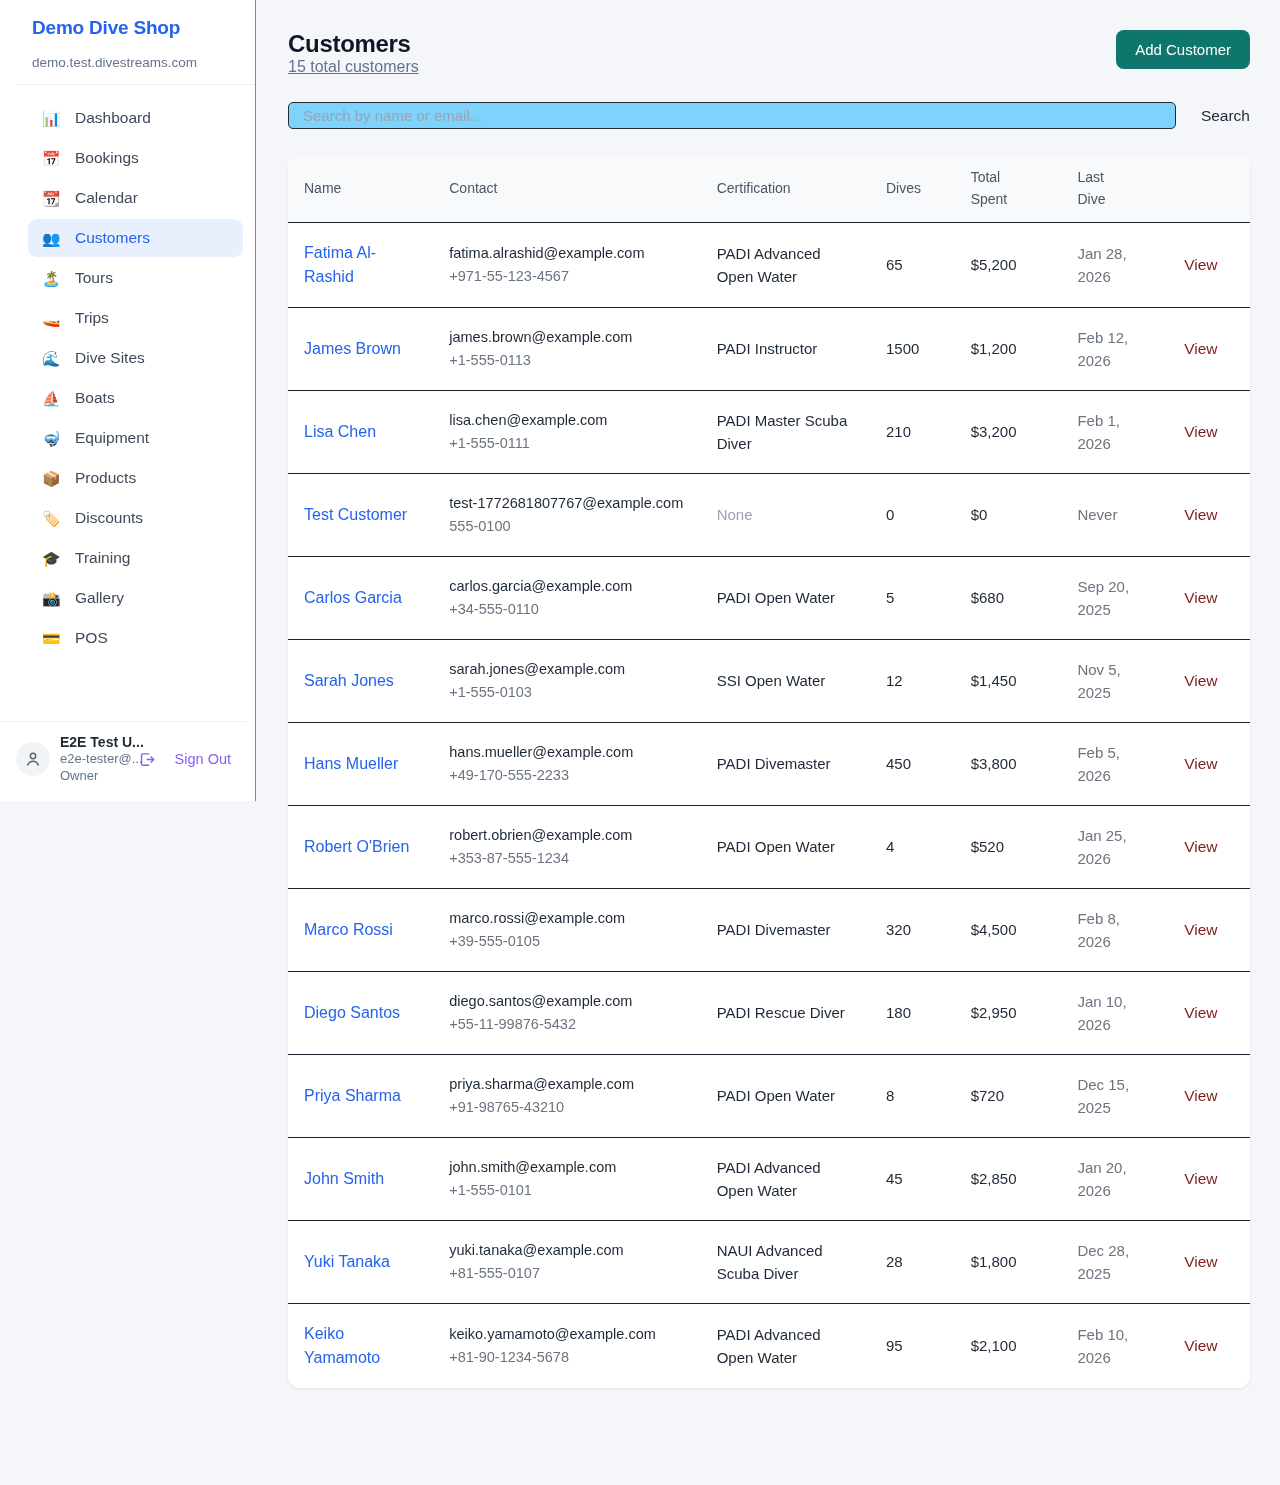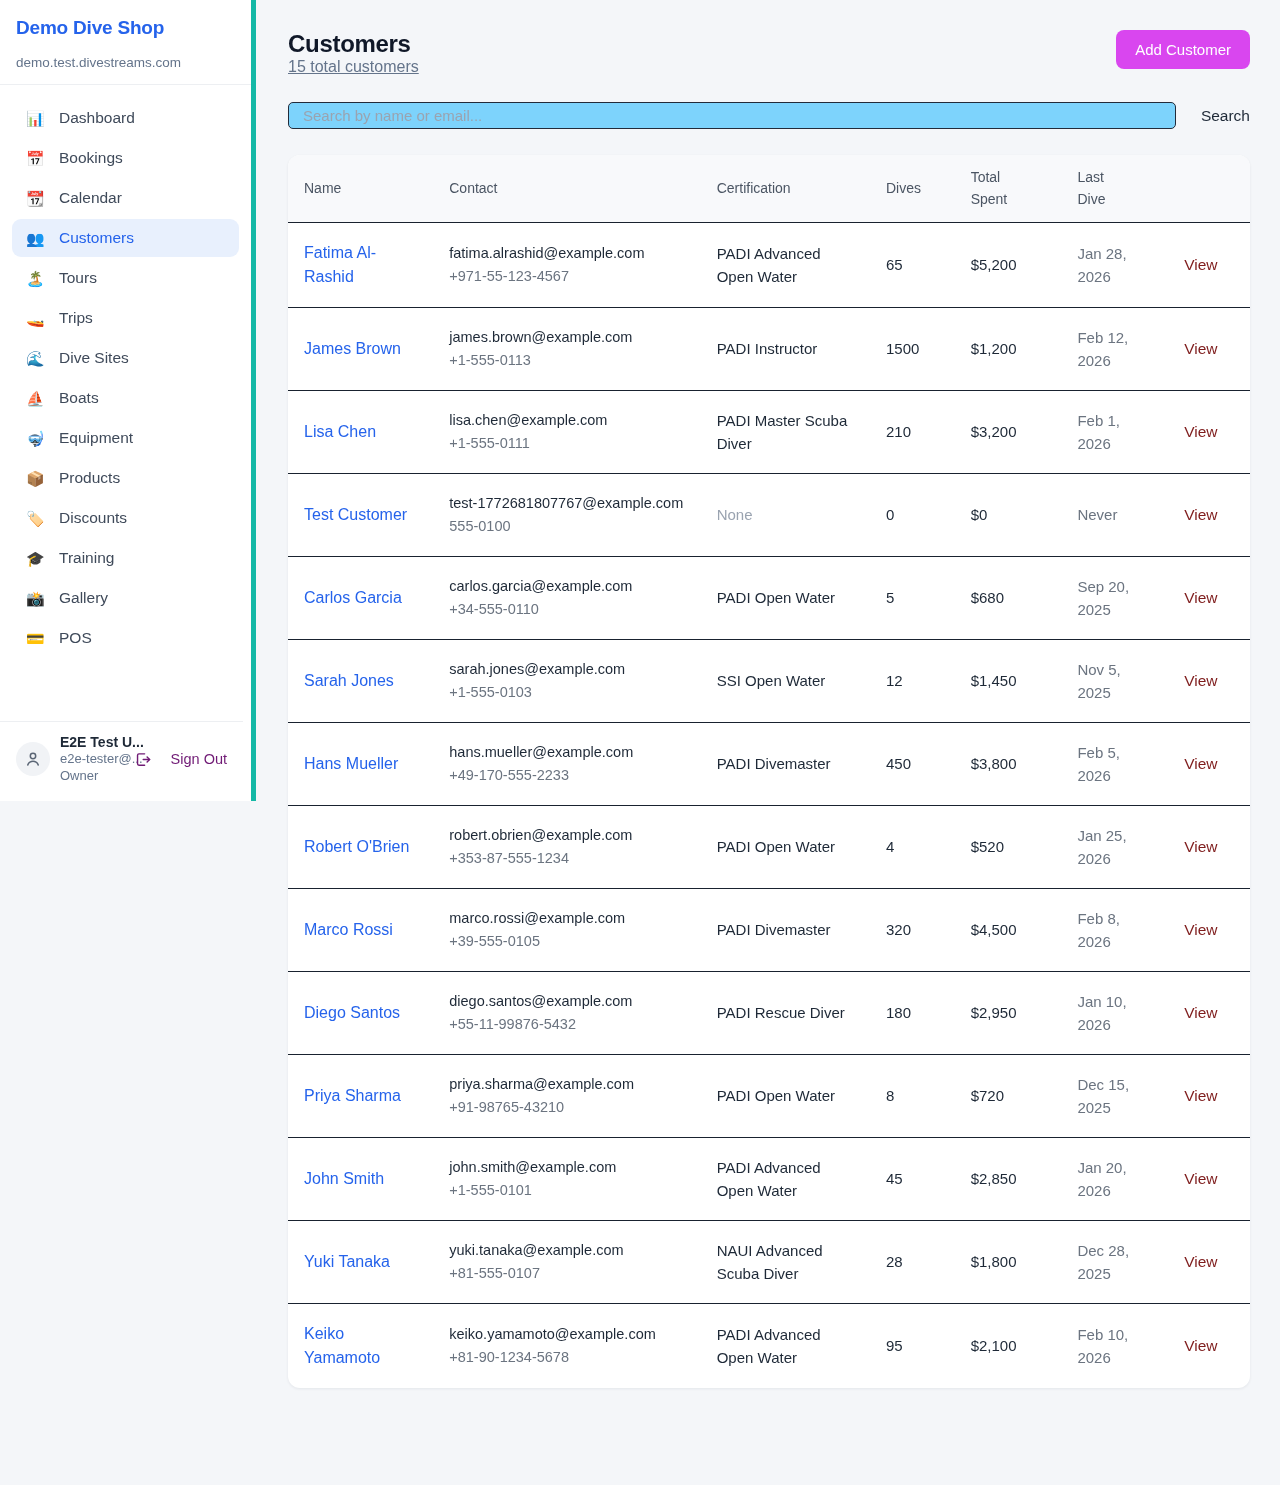--- a/index.html
+++ b/index.html
@@ -1,39 +1,39 @@
 <!DOCTYPE html>
 <html><head>
 <meta charset="utf-8">
 <style>
   * { margin:0; padding:0; box-sizing:border-box; }
   html,body { width:1280px; height:1485px; background:#f4f6f9; font-family:"Liberation Sans", sans-serif; color:#1e2937; overflow:hidden; }
 
   
-  .sidebar { position:absolute; left:0; top:0; width:256px; height:801px; background:#fff; border-right:5px solid #14b8a6; }
+  .sidebar { position:absolute; left:0; top:0; width:256px; height:801px; background:#fff; border-right:1px solid #14b8a6;padding-left:16px; }
   .brand { padding:17px 16px 14px 16px; border-bottom:1px solid #edeff2; }
   .brand-name { color:#2563eb; font-size:19px; font-weight:bold; letter-spacing:-0.2px; }
   .brand-domain { margin-top:16px; color:#64748b; font-size:13.5px; }
   .nav { padding:14px 12px; display:flex; flex-direction:column; gap:2px; }
   .nav-item { display:flex; align-items:center; gap:13px; padding:10px 14px; border-radius:9px; color:#3f4a5a; font-size:15.5px; cursor:pointer; }
   .nav-item.active { background:#e8f0fd; color:#2563eb; }
   .nav-icon { width:20px; text-align:center; font-size:15px; line-height:1; }
   .side-footer { position:absolute; left:0; right:8px; bottom:0; border-top:1px solid #edeff2; padding:12px 16px 16px 16px; display:flex; align-items:center; gap:10px; }
   .avatar { width:34px; height:34px; border-radius:50%; background:#f1f3f6; display:flex; align-items:center; justify-content:center; flex:0 0 auto; color:#5b6675; }
   .user-block { min-width:0; flex:1; }
   .user-name { font-size:14px; font-weight:bold; color:#1e2937; white-space:nowrap; }
   .user-email, .user-role { font-size:13px; color:#64748b; white-space:nowrap; line-height:1.35; }
-  .signout-btn { display:flex; align-items:center; gap:20px; color:#701a75; font-size:14.5px; background:none; border:none; cursor:pointer; white-space:nowrap; font-family:inherit; }
+  .signout-btn { display:flex; align-items:center; gap:20px; color:#8b5cf6; font-size:14.5px; background:none; border:none; cursor:pointer; white-space:nowrap; font-family:inherit; }
 
   
   .main { margin-left:256px; padding:30px 30px 0 32px; }
   .page-head { display:flex; align-items:flex-start; justify-content:space-between; }
   .page-title { font-size:24px; font-weight:800; color:#101828; letter-spacing:-0.3px; }
   .page-sub { margin-top:0; font-size:16px; color:#64748b;text-decoration:underline; }
-  .add-btn { background:#d946ef; color:#fff; font-size:15px; font-weight:500; border:none; border-radius:8px; padding:11px 19px; cursor:pointer; font-family:inherit; }
+  .add-btn { background:#0f766e; color:#fff; font-size:15px; font-weight:500; border:none; border-radius:8px; padding:11px 19px; cursor:pointer; font-family:inherit; }
 
   .search-row { display:flex; align-items:center; margin-top:26px; }
   .search-input { flex:1; height:27px; border:1px solid #222b3a; border-radius:5px; padding:0 14px; font-size:15px; color:#1e2937; background:#7dd3fc; outline:none; font-family:inherit; }
   .search-input::placeholder { color:#9aa3b0; }
   .search-btn { margin-left:25px; background:none; border:none; font-size:15.5px; color:#1e2937; cursor:pointer; font-family:inherit; }
 
   
   .card { margin-top:26px; background:#fff; border-radius:12px; box-shadow:0 1px 3px rgba(16,24,40,.07); overflow:hidden; }
   table { width:100%; border-collapse:collapse; }
   col.c-name{width:15.1%} col.c-contact{width:27.8%} col.c-cert{width:17.6%} col.c-dives{width:8.8%} col.c-total{width:11.1%} col.c-last{width:11.1%} col.c-action{width:8.5%}

